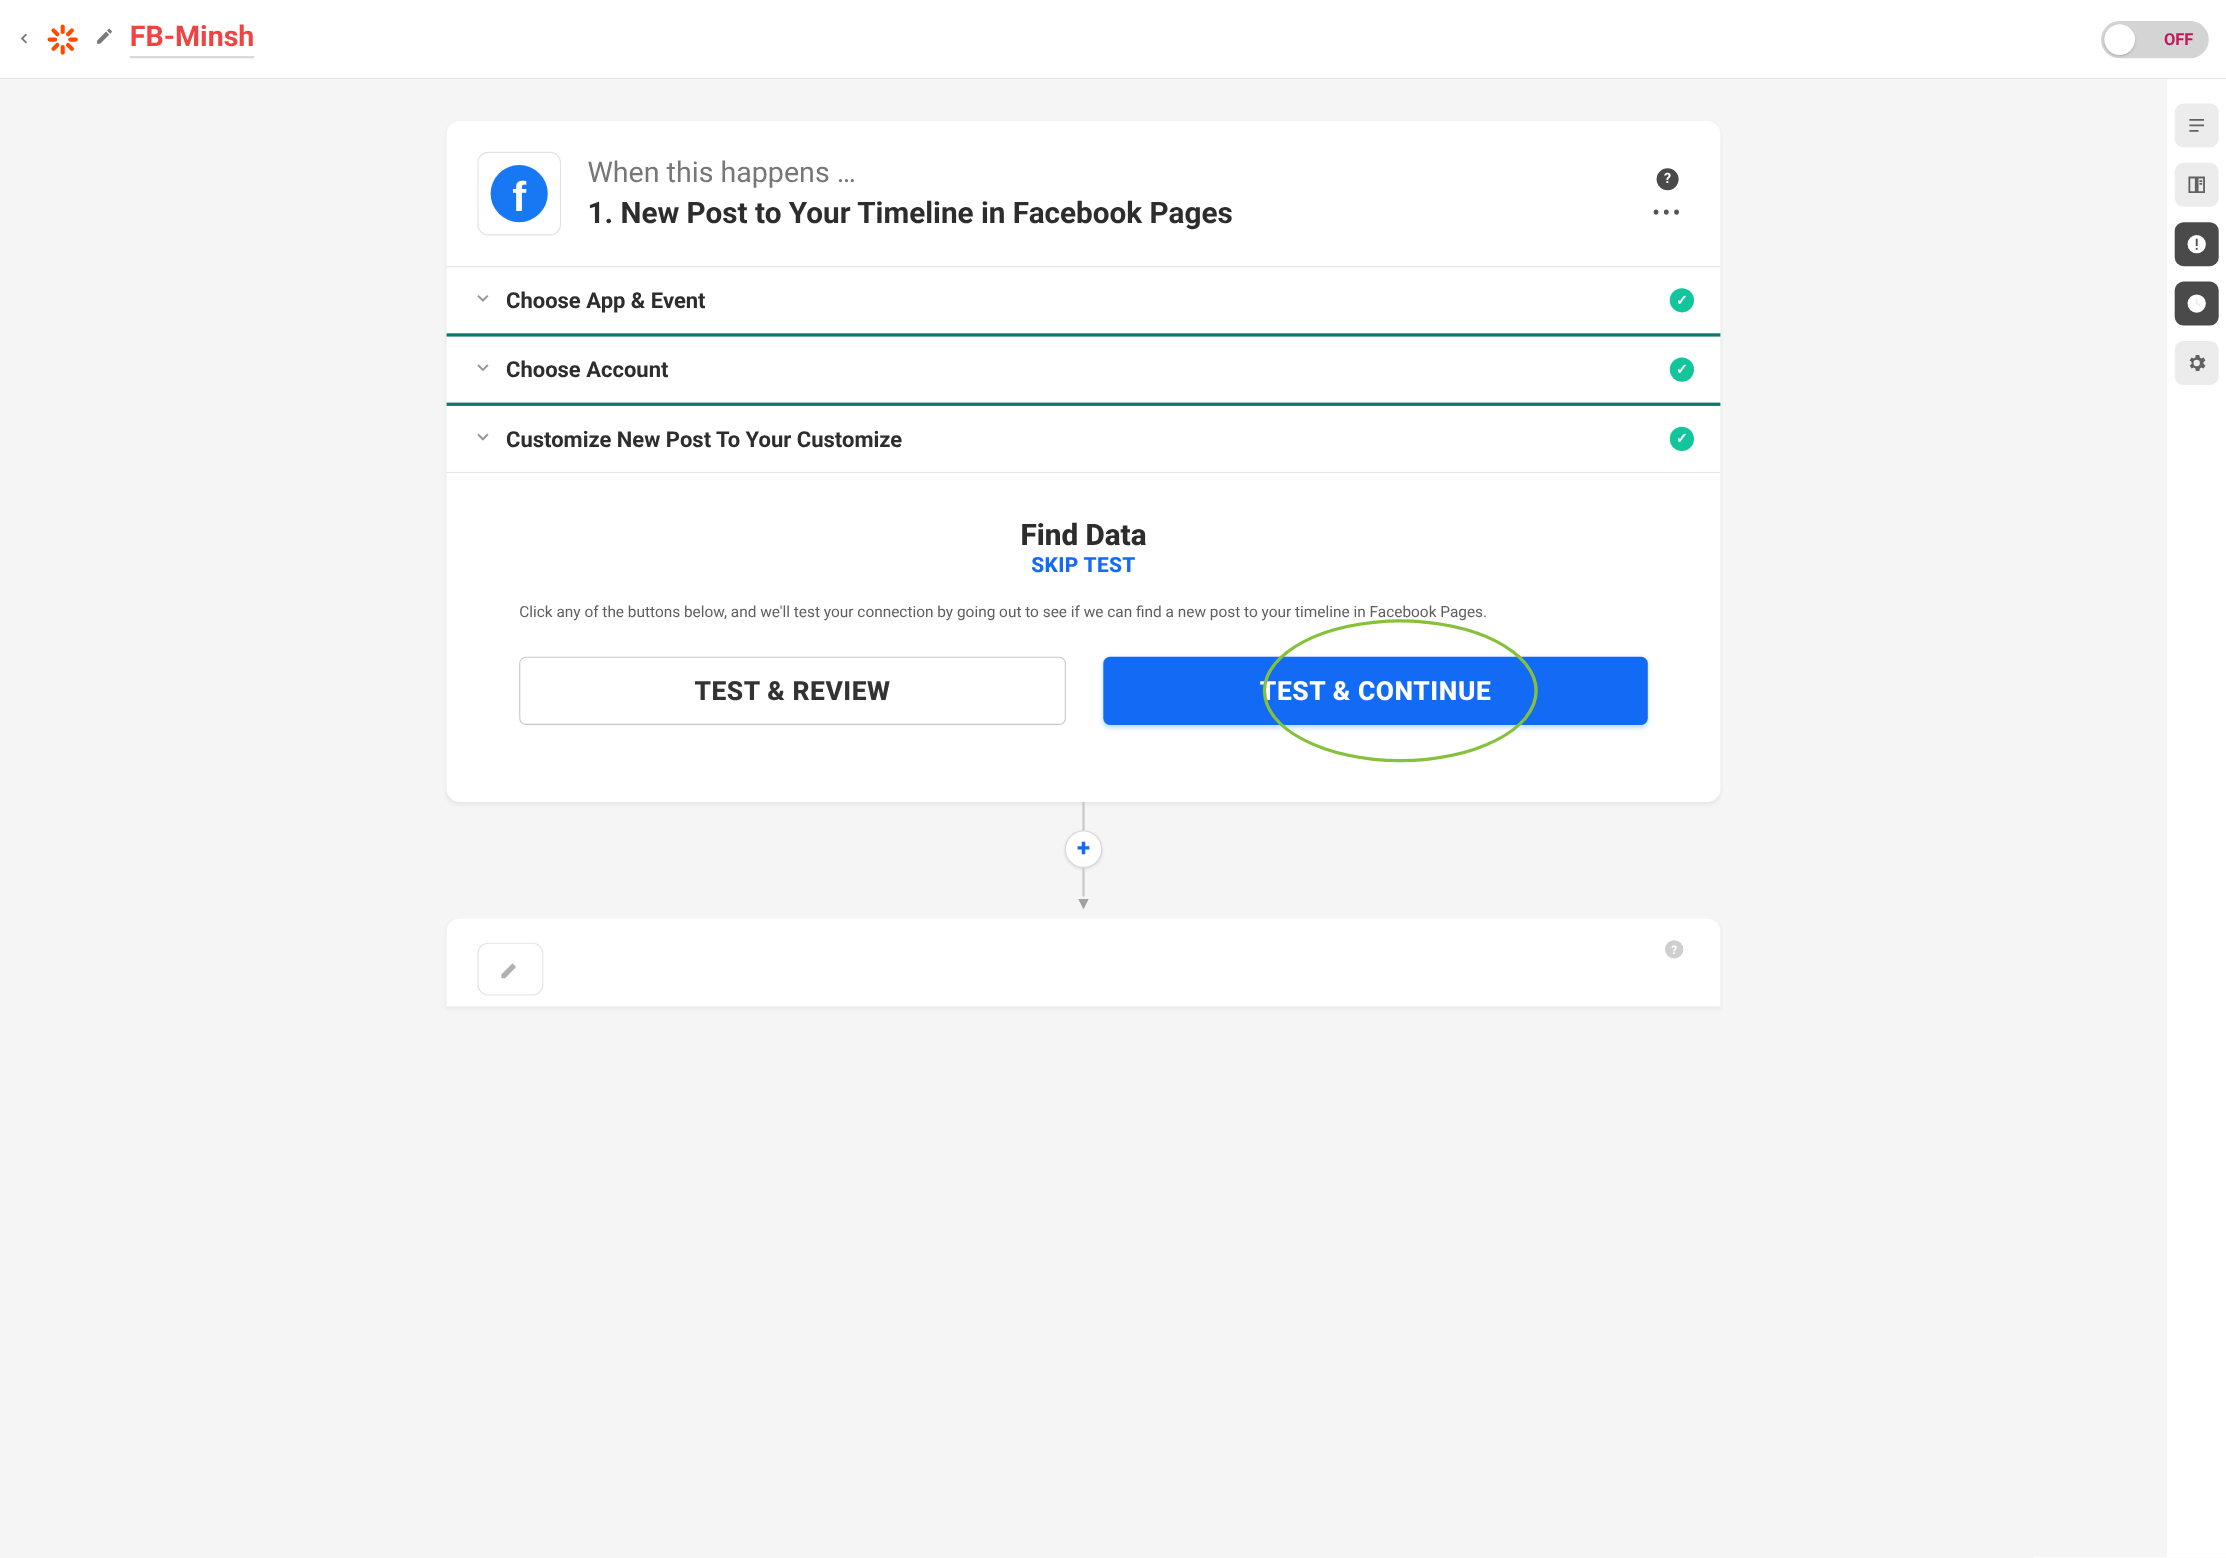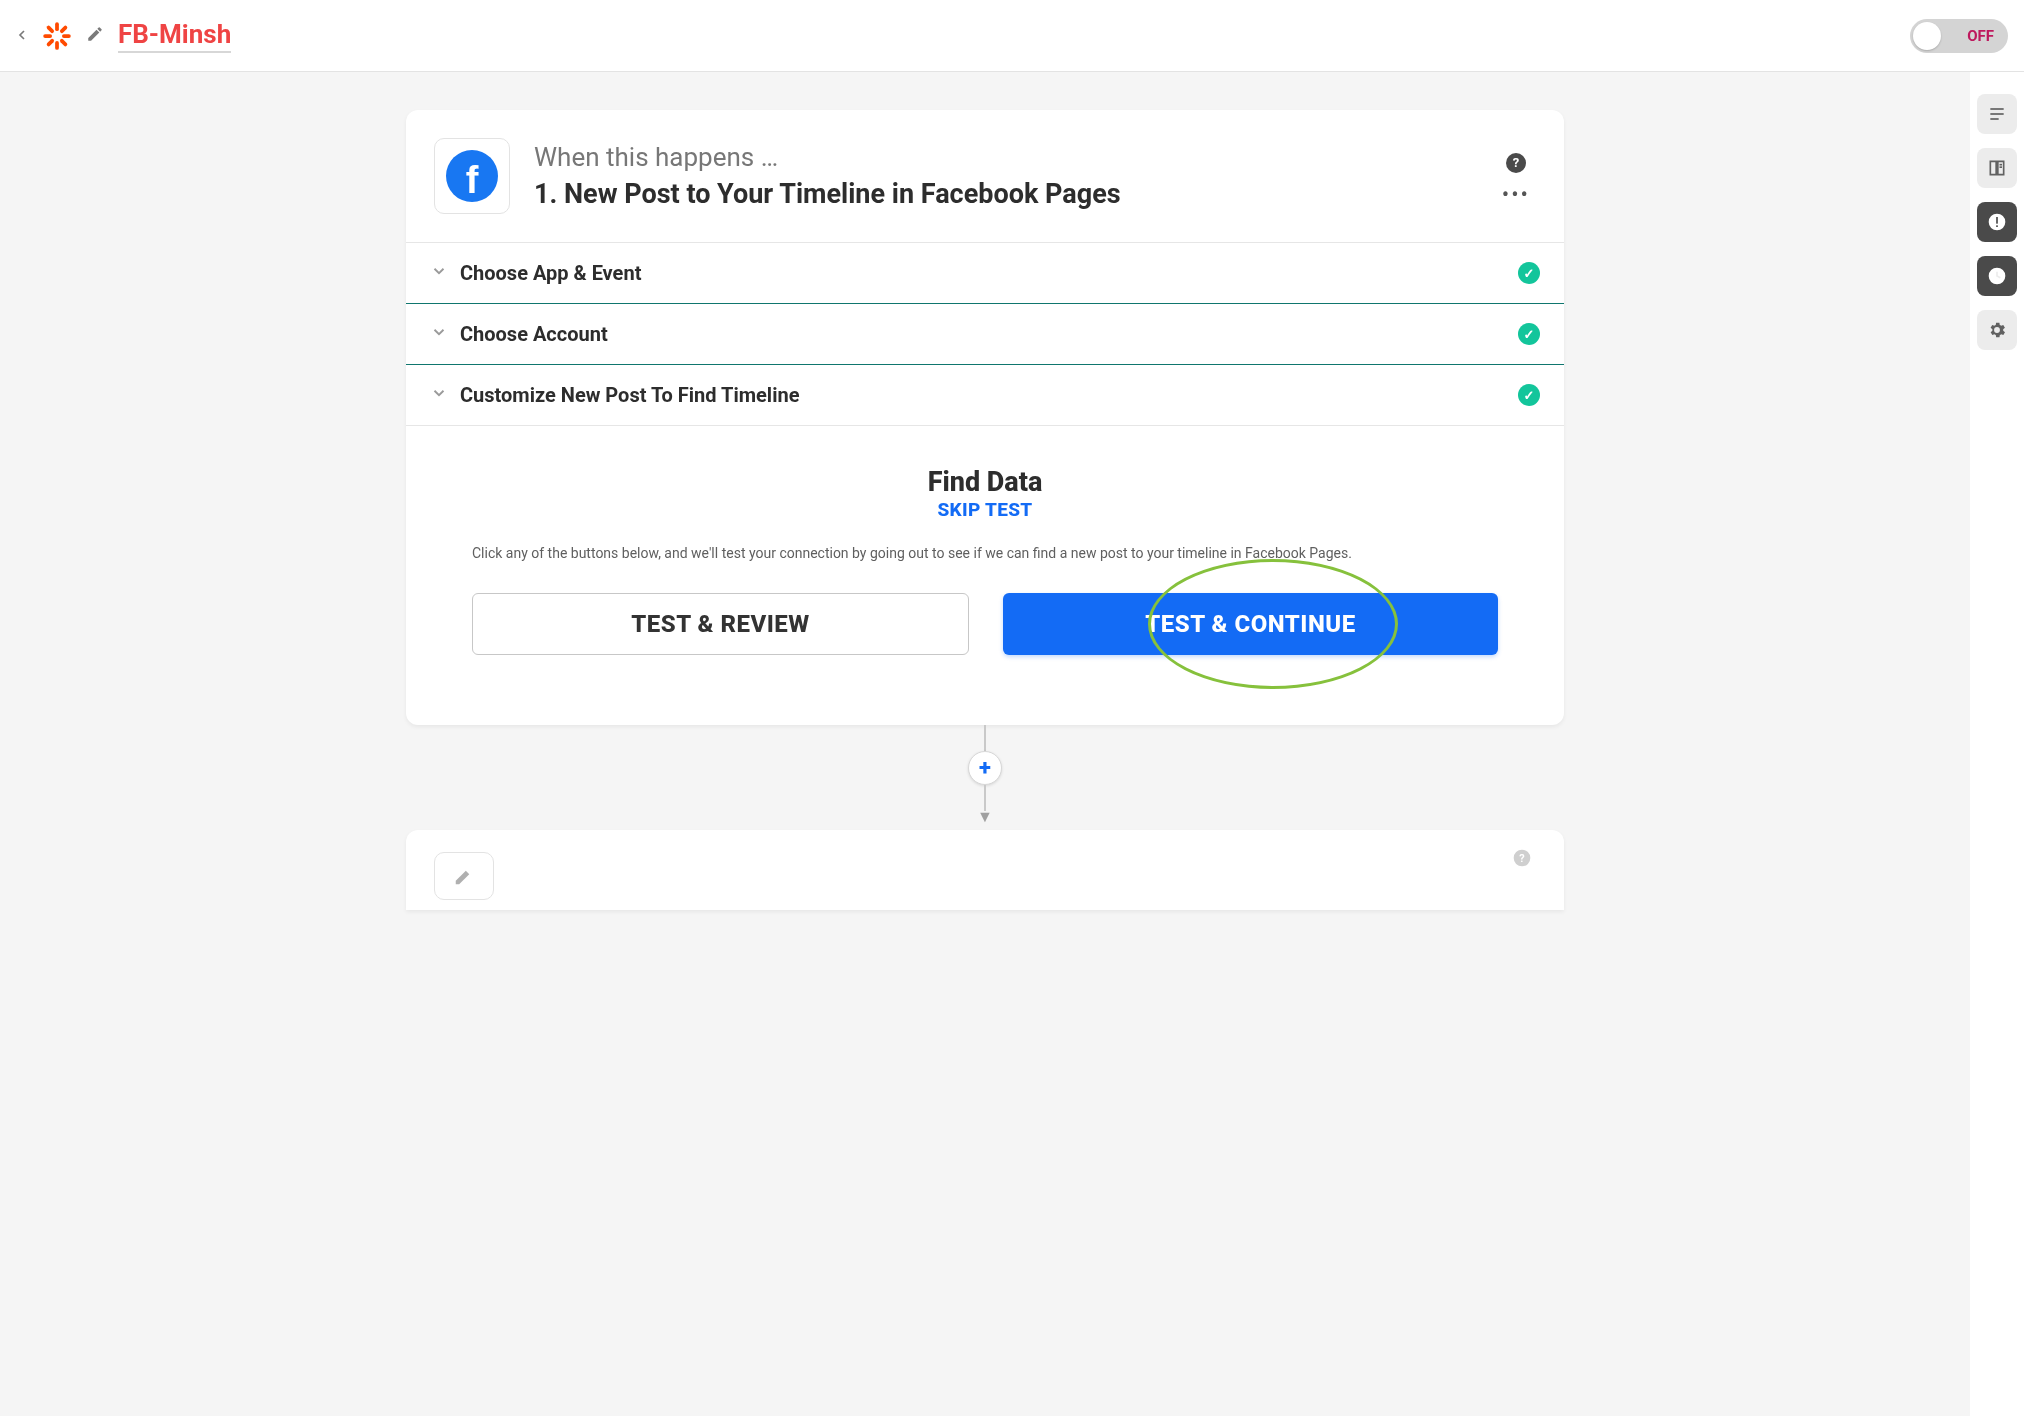--- a/index.html
+++ b/index.html
@@ -138,21 +138,21 @@
     display:flex;align-items:center;justify-content:center;
     font-size:13px;font-weight:700;cursor:pointer;
   }
   .dots {
     font-size:22px;color:#555;letter-spacing:2px;line-height:0.4;cursor:pointer;
   }
 
   .section-row {
     display:flex;align-items:center;
     padding: 18px 24px;
-    border-bottom:1px solid #0f766e;
+    border-bottom:3px solid #0f766e;
     gap:12px;
     cursor:pointer;
   }
   .section-row:last-of-type { border-bottom:none; }
   .chev {
     color:#9a9a9a;
   }
   .section-label {
     font-size:20px;font-weight:700;color:#2d2d2d;flex:1;
   }
@@ -317,21 +317,21 @@
           <span class="section-label">Choose Account</span>
           <span class="check-badge">✓</span>
         </div>
 
         <div class="section-row" style="border-bottom:1px solid #e6e6e6;">
           <span class="chev">
             <svg viewBox="0 0 24 24" fill="none" stroke="currentColor" stroke-width="2.5">
                 <polyline points="6 9 12 15 18 9"></polyline>
               </svg>
           </span>
-          <span class="section-label">Customize New Post To Find Timeline</span>
+          <span class="section-label">Customize New Post To Your Customize</span>
           <span class="check-badge">✓</span>
         </div>
 
         <div class="find-data">
           <div class="find-head">
             <div class="find-title">Find Data</div>
             <div class="skip">SKIP TEST</div>
           </div>
           <div class="find-desc">Click any of the buttons below, and we'll test your connection by going out to see if we can find a new post to your timeline in Facebook Pages.</div>
           <div class="btn-row">

